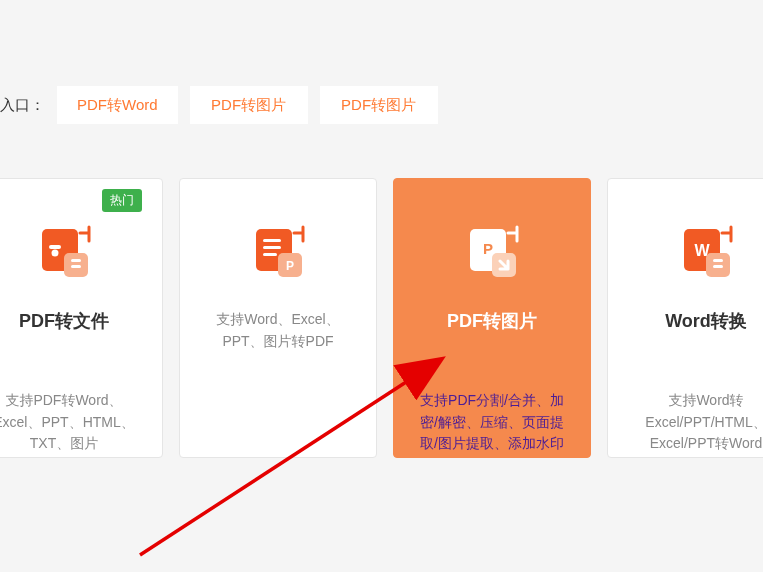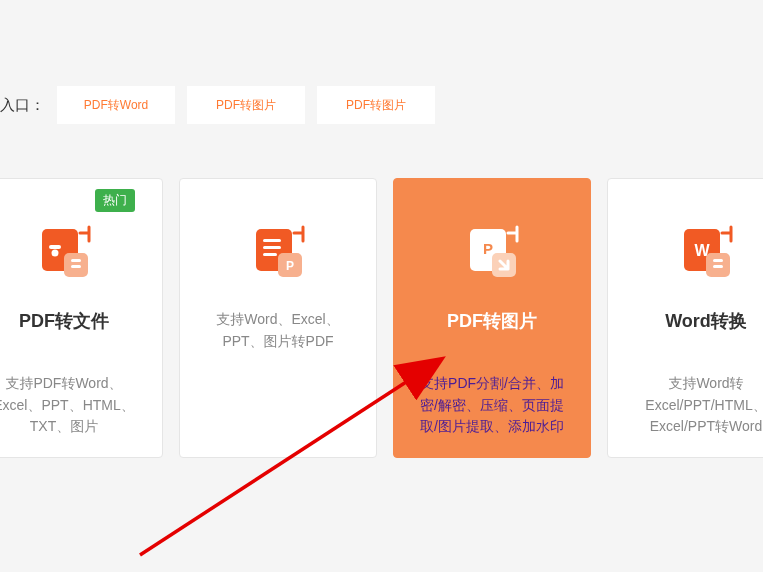--- a/index.html
+++ b/index.html
@@ -19,21 +19,21 @@
       align-items: center;
       gap: 12px;
     }
     .entry-label {
       color: #333;
       font-size: 15px;
     }
     .tab-btn {
       background: #fff;
       color: #ff7a33;
-      font-size: 12px;
+      font-size: 15px;
       height: 38px;
       line-height: 38px;
       padding: 0 20px;
       min-width: 118px;
       text-align: center;
       cursor: pointer;
     }
     .cards-row {
       position: absolute;
       top: 178px;
@@ -54,38 +54,38 @@
       padding: 44px 14px 0 14px;
       cursor: pointer;
     }
     .card.active {
       background: #f5894d;
       border-color: #f5894d;
     }
     .badge {
       position: absolute;
       top: 10px;
-      right: 27px;
+      right: 20px;
       background: #3eb04c;
       color: #fff;
       font-size: 12px;
       padding: 3px 8px;
       border-radius: 3px;
     }
     .icon-wrap {
       width: 60px;
       height: 60px;
       position: relative;
       margin-bottom: 26px;
     }
     .card-title {
       font-size: 18px;
       font-weight: bold;
       color: #333;
-      margin-bottom: 40px;
+      margin-bottom: 57px;
     }
     .card.active .card-title { color: #fff; }
     .card-desc {
       font-size: 14px;
       color: #888;
       text-align: center;
       line-height: 1.55;
       padding: 0 4px;
     }
     .card.active .card-desc { color: #4c1d95; }

